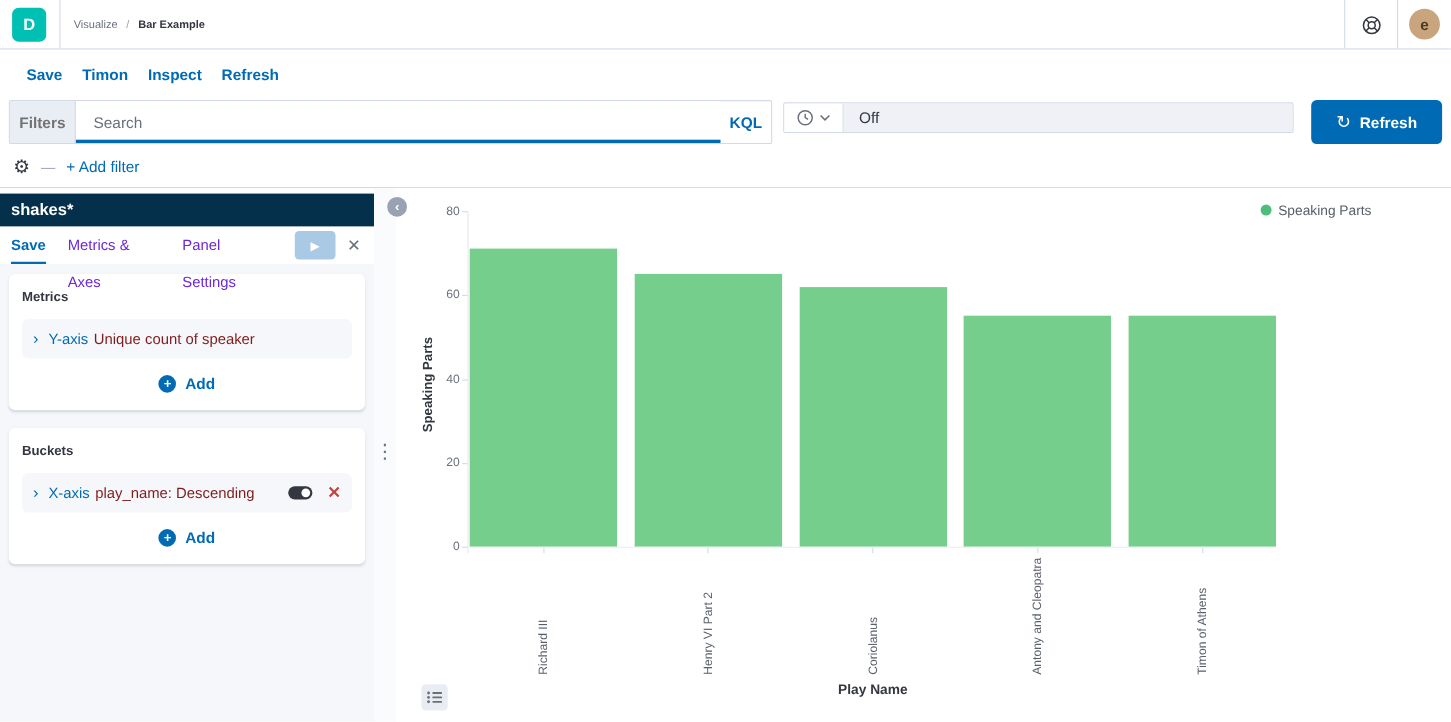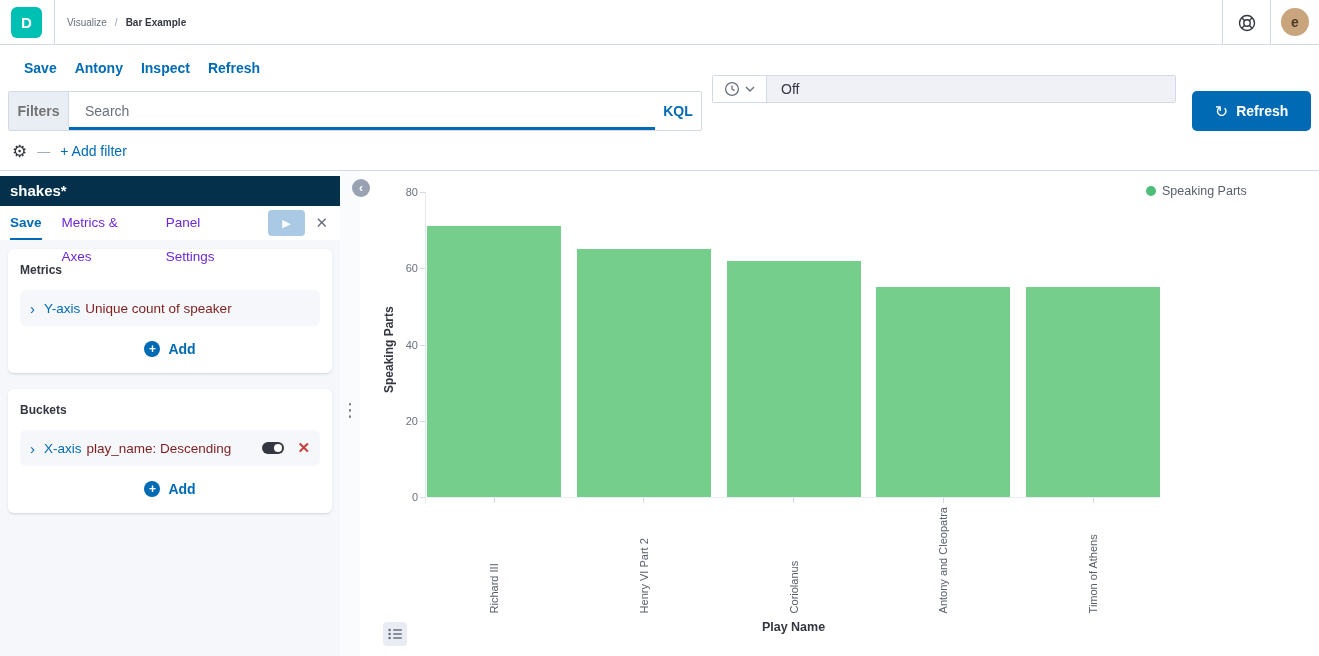--- a/index.html
+++ b/index.html
@@ -35,21 +35,21 @@
   .filters-btn { width:60px; background:#E9EDF4; border-right:1px solid #D3DAE6;
     font-weight:700; font-size:14px; color:#737373; display:flex; align-items:center;
     justify-content:center; cursor:pointer; }
   .search-input { flex:1; border:0; outline:none; padding-left:16px; font-size:14px;
     font-family:"Liberation Sans", sans-serif; color:#343741; }
   .search-input::placeholder { color:#69707D; }
   .kql { width:46px; display:flex; align-items:center; justify-content:center;
     color:#006BB4; font-size:14px; font-weight:600; cursor:pointer; }
   .query-underline { position:absolute; left:60px; right:46px; bottom:0; height:3px; background:#006BB4; }
 
-  .time-group { position:absolute; left:712px; top:75px; width:464px; height:28px;
+  .time-group { position:absolute; left:712px; top:93px; width:464px; height:28px;
     border:1px solid #D3DAE6; border-radius:2px; display:flex; overflow:hidden; }
   .clock-btn { width:54px; background:#fff; border-right:1px solid #D3DAE6;
     display:flex; align-items:center; justify-content:center; gap:5px; cursor:pointer; }
   .off-field { flex:1; background:#EFF1F7; display:flex; align-items:center;
     padding-left:14px; font-size:14px; color:#343741; cursor:pointer; }
   .refresh-btn { position:absolute; left:1192px; top:91px; width:119px; height:40px;
     background:#006BB4; border:0; border-radius:5px; color:#fff; font-size:14px;
     font-weight:600; display:flex; align-items:center; justify-content:center;
     gap:8px; cursor:pointer; font-family:"Liberation Sans", sans-serif; }
   .refresh-glyph { font-size:16px; font-weight:400; }
@@ -156,21 +156,21 @@
         <line x1="15.2" y1="15.2" x2="12.3" y2="12.3"></line>
       </g>
     </svg>
   </div>
   <div class="tb-divider" style="left:1270px;"></div>
   <div class="avatar">e</div>
 </div>
 
 <div class="toolbar-row">
   <a>Save</a>
-  <a>Antony</a>
+  <a>Timon</a>
   <a>Inspect</a>
   <a>Refresh</a>
 </div>
 
 <div class="query-group">
   <div class="filters-btn">Filters</div>
   <input class="search-input" placeholder="Search" style="">
   <div class="kql">KQL</div>
   <div class="query-underline"></div>
 </div>

